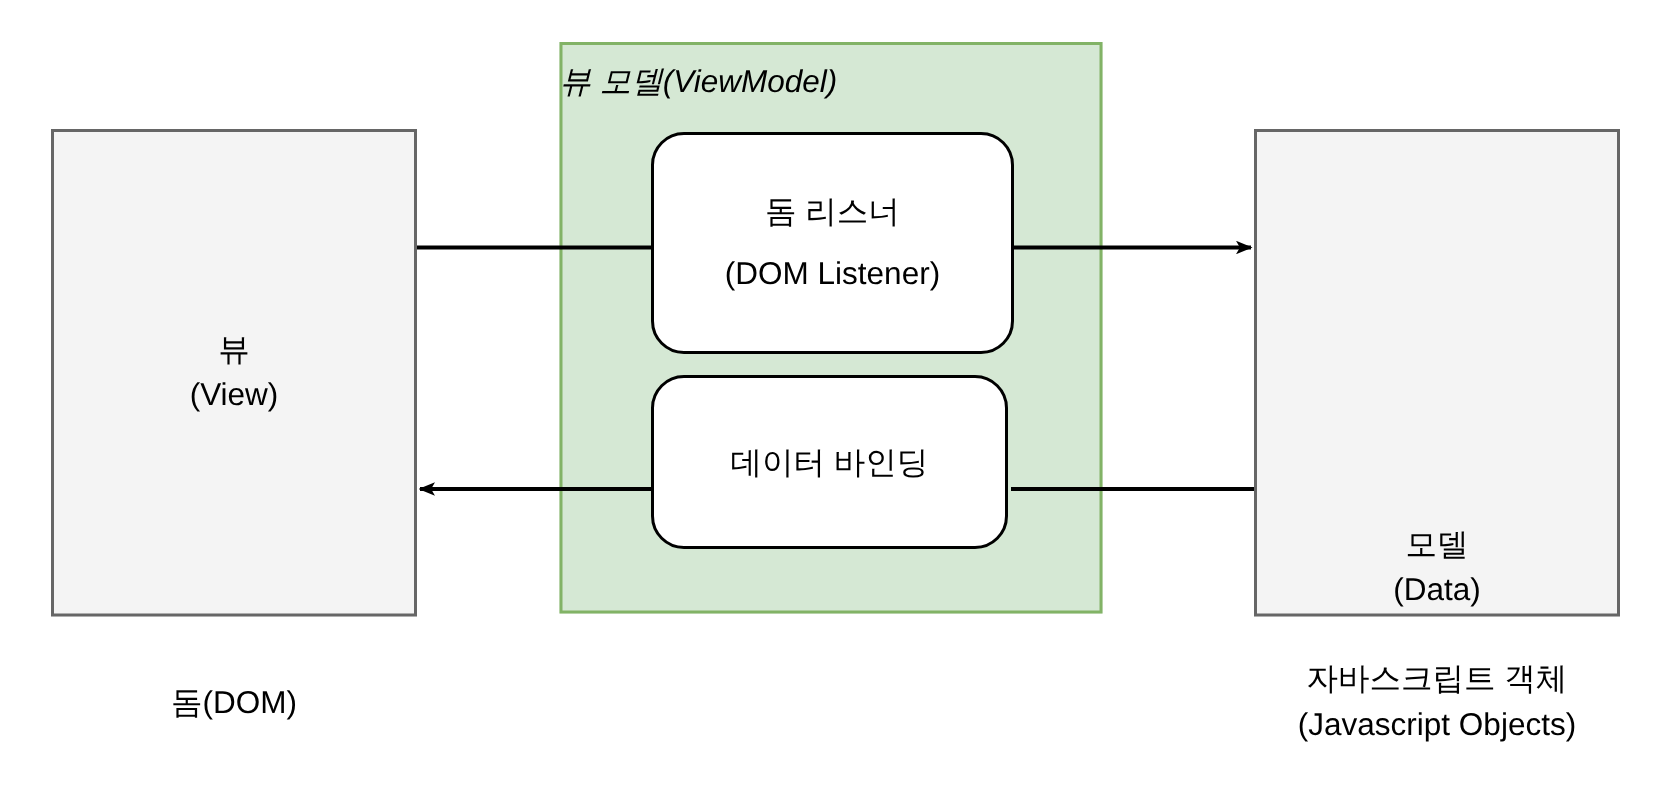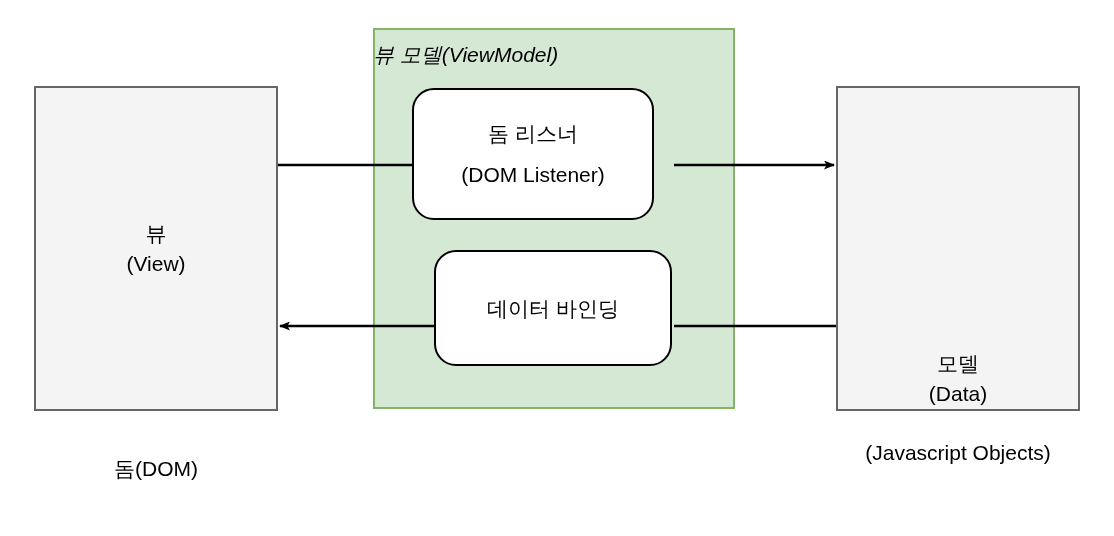--- a/index.html
+++ b/index.html
@@ -66,21 +66,21 @@
     box-sizing: border-box;
     display: flex;
     flex-direction: column;
     align-items: center;
     justify-content: center;
     z-index: 3;
   }
   .round-box .ko { font-size: 21px; line-height: 31px; }
   .round-box .en { font-size: 21px; line-height: 31px; margin-top: 10px; }
 
-  #dom-listener-box { left: 412px; top: 88px;  width: 242px; height: 132px; }
+  #dom-listener-box { left: 434px; top: 88px;  width: 242px; height: 148px; }
   #data-binding-box { left: 434px; top: 250px; width: 238px; height: 116px; }
 
   
   #connectors {
     position: absolute;
     left: 0; top: 0;
     width: 1114px; height: 536px;
     z-index: 2;
   }
 
@@ -133,16 +133,17 @@
     <span class="ko" data-bind="diagram.viewmodel_panel.boxes.1.ko">데이터 바인딩</span>
   </div>
 
   <div class="plain-box" id="model-box">
     <span class="ko" data-bind="diagram.model_box.ko">모델</span>
     <span class="en" data-bind="diagram.model_box.en">(Data)</span>
   </div>
 
   <div class="caption" id="caption-dom" data-bind="diagram.captions.left">돔(DOM)</div>
   <div class="caption" id="caption-js">
+    <div data-bind="diagram.captions.right_ko">자바스크립트 객체</div>
     <div data-bind="diagram.captions.right_en">(Javascript Objects)</div>
   </div>
 
 </div>
 
 </body></html>

